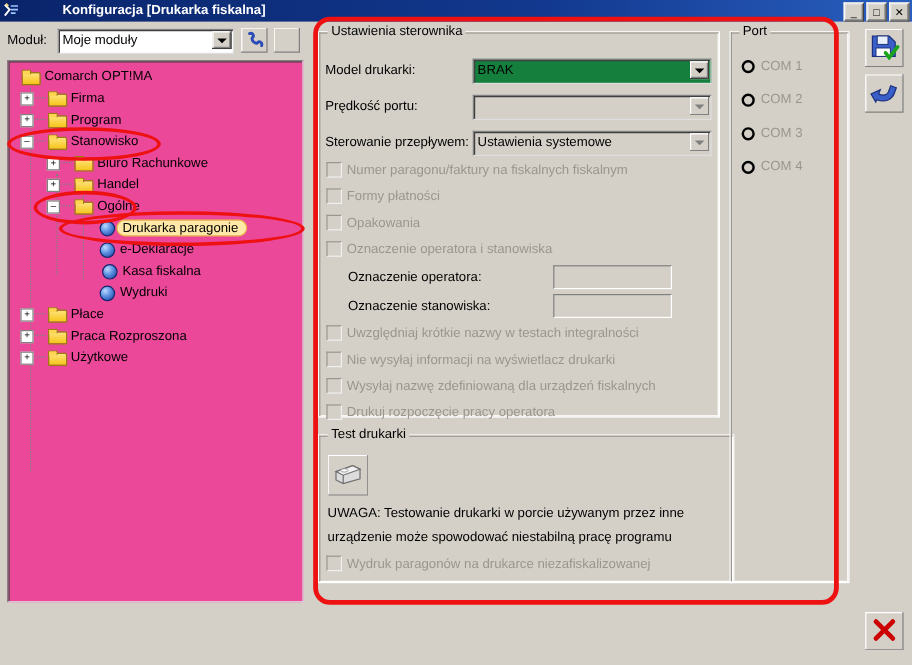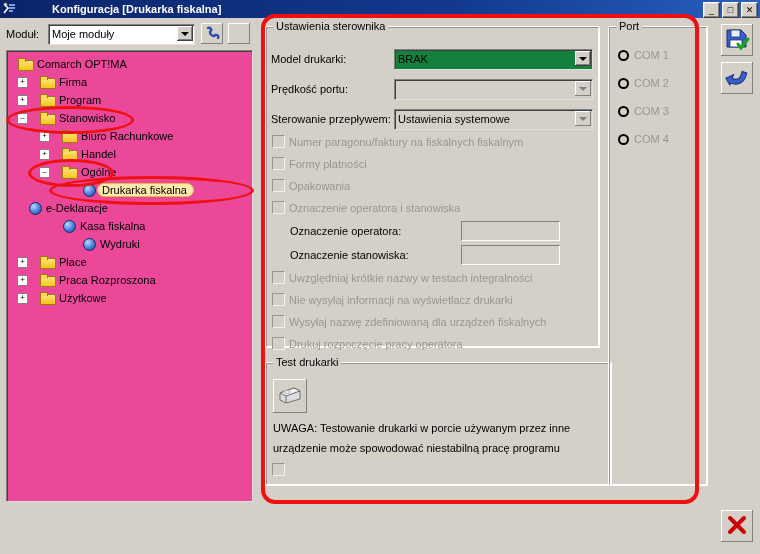--- a/index.html
+++ b/index.html
@@ -234,28 +234,28 @@
           </div>
           <div class="tnode" style="padding-left: 32px;">
             <span class="exp">–</span>
             <span class="dots"></span>
             <span class="folder"></span>
             <span class="tlabel">Ogólne</span>
           </div>
           <div class="tnode selected" style="padding-left: 54px;">
             <span class="spacer" style="width: 20px;"></span>
             <span class="ball"></span>
-            <span class="tlabel">Drukarka fiskalna</span>
-          </div>
-          <div class="tnode" style="">
+            <span class="tlabel">Drukarka paragonie</span>
+          </div>
+          <div class="tnode" style="padding-left: 54px;">
             <span class="spacer" style="width: 20px;"></span>
             <span class="ball"></span>
             <span class="tlabel">e-Deklaracje</span>
           </div>
-          <div class="tnode" style="padding-left: 34px;">
+          <div class="tnode" style="padding-left: 56px;">
             <span class="spacer" style="width: 20px;"></span>
             <span class="ball"></span>
             <span class="tlabel">Kasa fiskalna</span>
           </div>
           <div class="tnode" style="padding-left: 54px;">
             <span class="spacer" style="width: 20px;"></span>
             <span class="ball"></span>
             <span class="tlabel">Wydruki</span>
           </div>
           <div class="tnode" style="padding-left: 10px;">
@@ -365,20 +365,21 @@
           <ellipse cx="10" cy="8" rx="3" ry="1.4" fill="#ffffff" stroke="#9a9a9a" stroke-width="0.8"></ellipse>
         </svg>
       </span>
     </div>
 
     <div class="warn" style="left:7px;top:56px;">UWAGA: Testowanie drukarki w porcie używanym przez inne</div>
     <div class="warn" style="left:7px;top:76px;">urządzenie może spowodować niestabilną pracę programu</div>
 
     <div class="chk" style="left:6px;top:100px;">
       <span class="bx"></span>
+      <span>Wydruk paragonów na drukarce niezafiskalizowanej</span>
     </div>
   </div>
 
   <div class="group" style="left:608px;top:26px;width:98px;height:458px;">
     <div class="gbox"></div>
     <div class="gtitle">Port</div>
 
     <div class="radio" style="left:9px;top:22px;">
       <span class="rb"></span>
       <span>COM 1</span>

